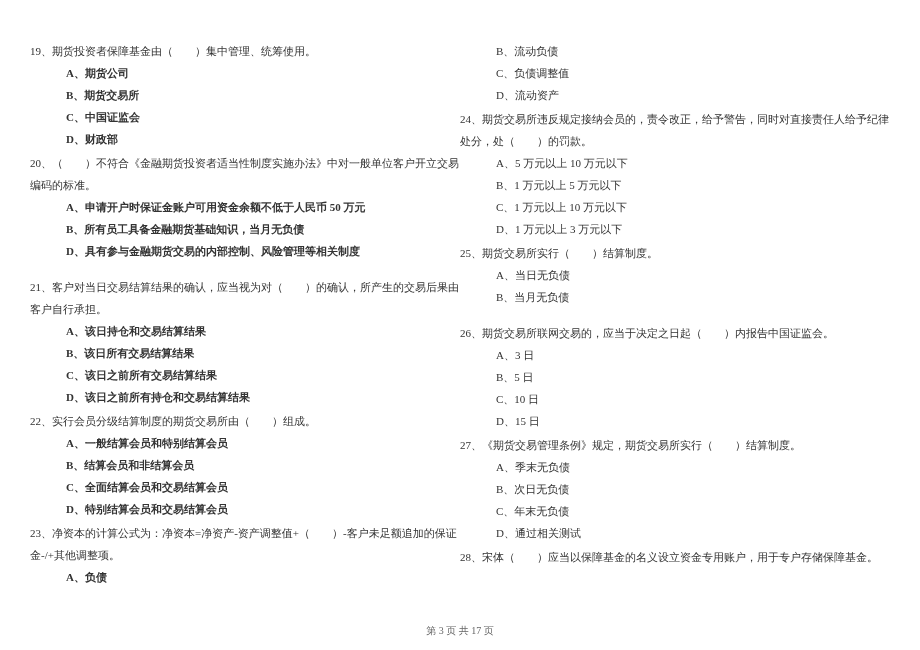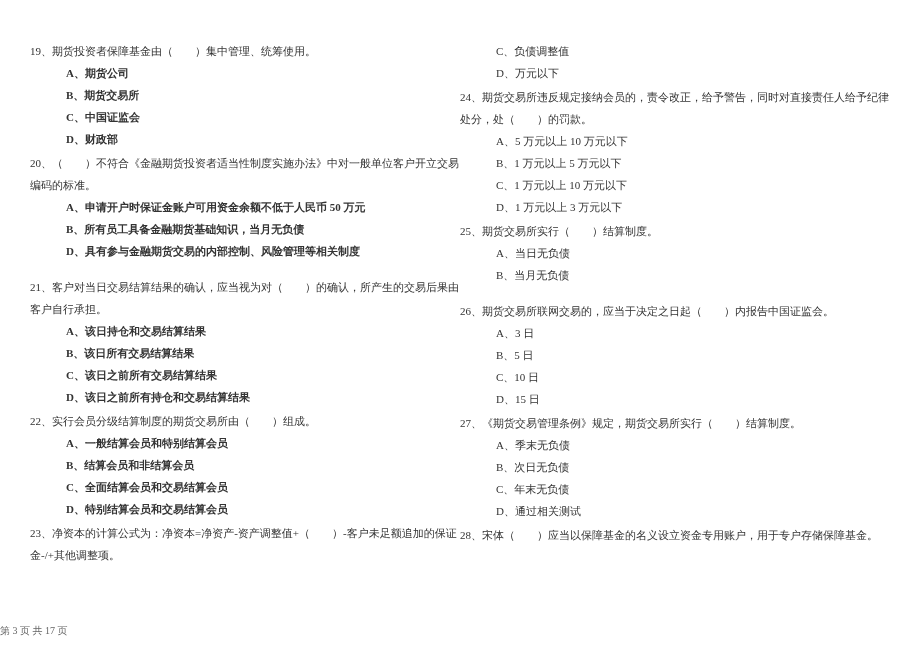--- a/index.html
+++ b/index.html
@@ -36,20 +36,21 @@
       font-weight: bold;
     }
     .option-right {
       padding-left: 36px;
     }
     .footer {
       position: absolute;
       bottom: 12px;
       left: 0;
       right: 0;
+      text-align: center;
       font-size: 10px;
       color: #666;
     }
   </style>
 </head>
 <body>
 
 <div class="page-container">
   <div class="column">
 
@@ -81,29 +82,31 @@
     <div class="question">
       <div class="q-text">22、实行会员分级结算制度的期货交易所由（　　）组成。</div>
       <div class="option">A、一般结算会员和特别结算会员</div>
       <div class="option">B、结算会员和非结算会员</div>
       <div class="option">C、全面结算会员和交易结算会员</div>
       <div class="option">D、特别结算会员和交易结算会员</div>
     </div>
 
     <div class="question">
       <div class="q-text">23、净资本的计算公式为：净资本=净资产-资产调整值+（　　）-客户未足额追加的保证金-/+其他调整项。</div>
+      <div class="option">A、负债</div>
     </div>
 
   </div>
 
   <div class="column">
 
     <div class="question">
+      <div class="option-right">B、流动负债</div>
       <div class="option-right">C、负债调整值</div>
-      <div class="option-right">D、万元以下</div>
+      <div class="option-right">D、流动资产</div>
     </div>
 
     <div class="question">
       <div class="q-text">24、期货交易所违反规定接纳会员的，责令改正，给予警告，同时对直接责任人给予纪律处分，处（　　）的罚款。</div>
       <div class="option-right">A、5 万元以上 10 万元以下</div>
       <div class="option-right">B、1 万元以上 5 万元以下</div>
       <div class="option-right">C、1 万元以上 10 万元以下</div>
       <div class="option-right">D、1 万元以上 3 万元以下</div>
     </div>
 

